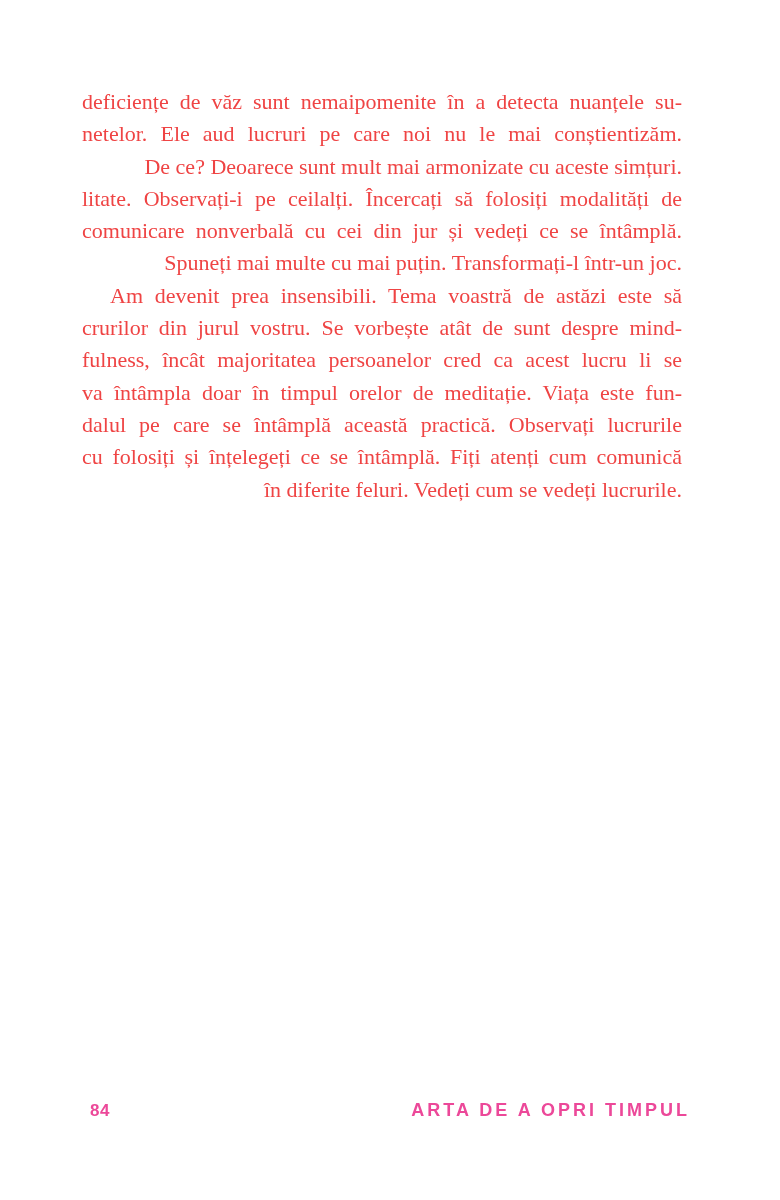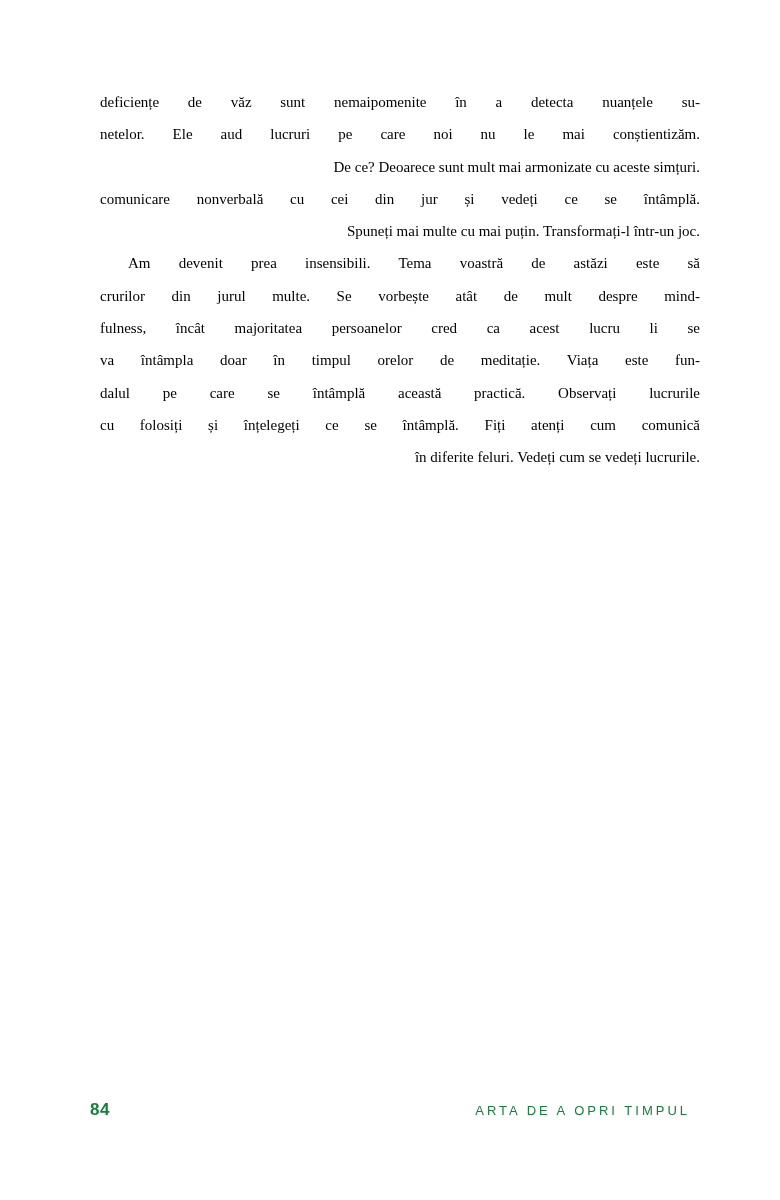--- a/index.html
+++ b/index.html
@@ -10,25 +10,25 @@
   .page {
     position: relative;
     width: 780px;
     height: 1200px;
     background: #ffffff;
     overflow: hidden;
     font-family: "Liberation Serif", serif;
   }
   .text-block {
     position: absolute;
-    left: 100px;
+    left: 82px;
     top: 86px;
     width: 600px;
-    color: #000000;
-    font-size: 15px;
+    color: #ef4444;
+    font-size: 22px;
     line-height: 32.3px;
   }
   .paragraph {
     margin: 0;
   }
   .line {
     text-align: right;
     white-space: normal;
   }
   .line.just {
@@ -40,52 +40,53 @@
   }
   .footer {
     position: absolute;
     left: 90px;
     top: 1100px;
     width: 600px;
     display: flex;
     justify-content: space-between;
     align-items: baseline;
     font-family: "Liberation Sans", sans-serif;
-    color: #15803d;
+    color: #ec4899;
     gap: 24px;
   }
   .page-number {
     font-size: 17px;
     font-weight: bold;
     letter-spacing: 0.5px;
   }
   .running-title {
-    font-size: 13px;
-    font-weight: 400;
+    font-size: 18px;
+    font-weight: 700;
     letter-spacing: 3px;
   }
 </style>
 </head>
 <body>
 
 <div class="page">
 
   <div class="text-block">
       <div class="paragraph">
         <div class="line just">deficiențe de văz sunt nemaipomenite în a detecta nuanțele su-</div>
         <div class="line just">netelor. Ele aud lucruri pe care noi nu le mai conștientizăm.</div>
         <div class="line">De ce? Deoarece sunt mult mai armonizate cu aceste simțuri.</div>
       </div>
       <div class="paragraph">
+        <div class="line just">litate. Observați-i pe ceilalți. Încercați să folosiți modalități de</div>
         <div class="line just">comunicare nonverbală cu cei din jur și vedeți ce se întâmplă.</div>
         <div class="line">Spuneți mai multe cu mai puțin. Transformați-l într-un joc.</div>
       </div>
       <div class="paragraph">
         <div class="line just indent">Am devenit prea insensibili. Tema voastră de astăzi este să</div>
-        <div class="line just">crurilor din jurul multe. Se vorbește atât de mult despre mind-</div>
+        <div class="line just">crurilor din jurul vostru. Se vorbește atât de sunt despre mind-</div>
         <div class="line just">fulness, încât majoritatea persoanelor cred ca acest lucru li se</div>
         <div class="line just">va întâmpla doar în timpul orelor de meditație. Viața este fun-</div>
         <div class="line just">dalul pe care se întâmplă această practică. Observați lucrurile</div>
         <div class="line just">cu folosiți și înțelegeți ce se întâmplă. Fiți atenți cum comunică</div>
         <div class="line">în diferite feluri. Vedeți cum se vedeți lucrurile.</div>
       </div>
     </div>
 
   <div class="footer">
     <span class="page-number">84</span>

